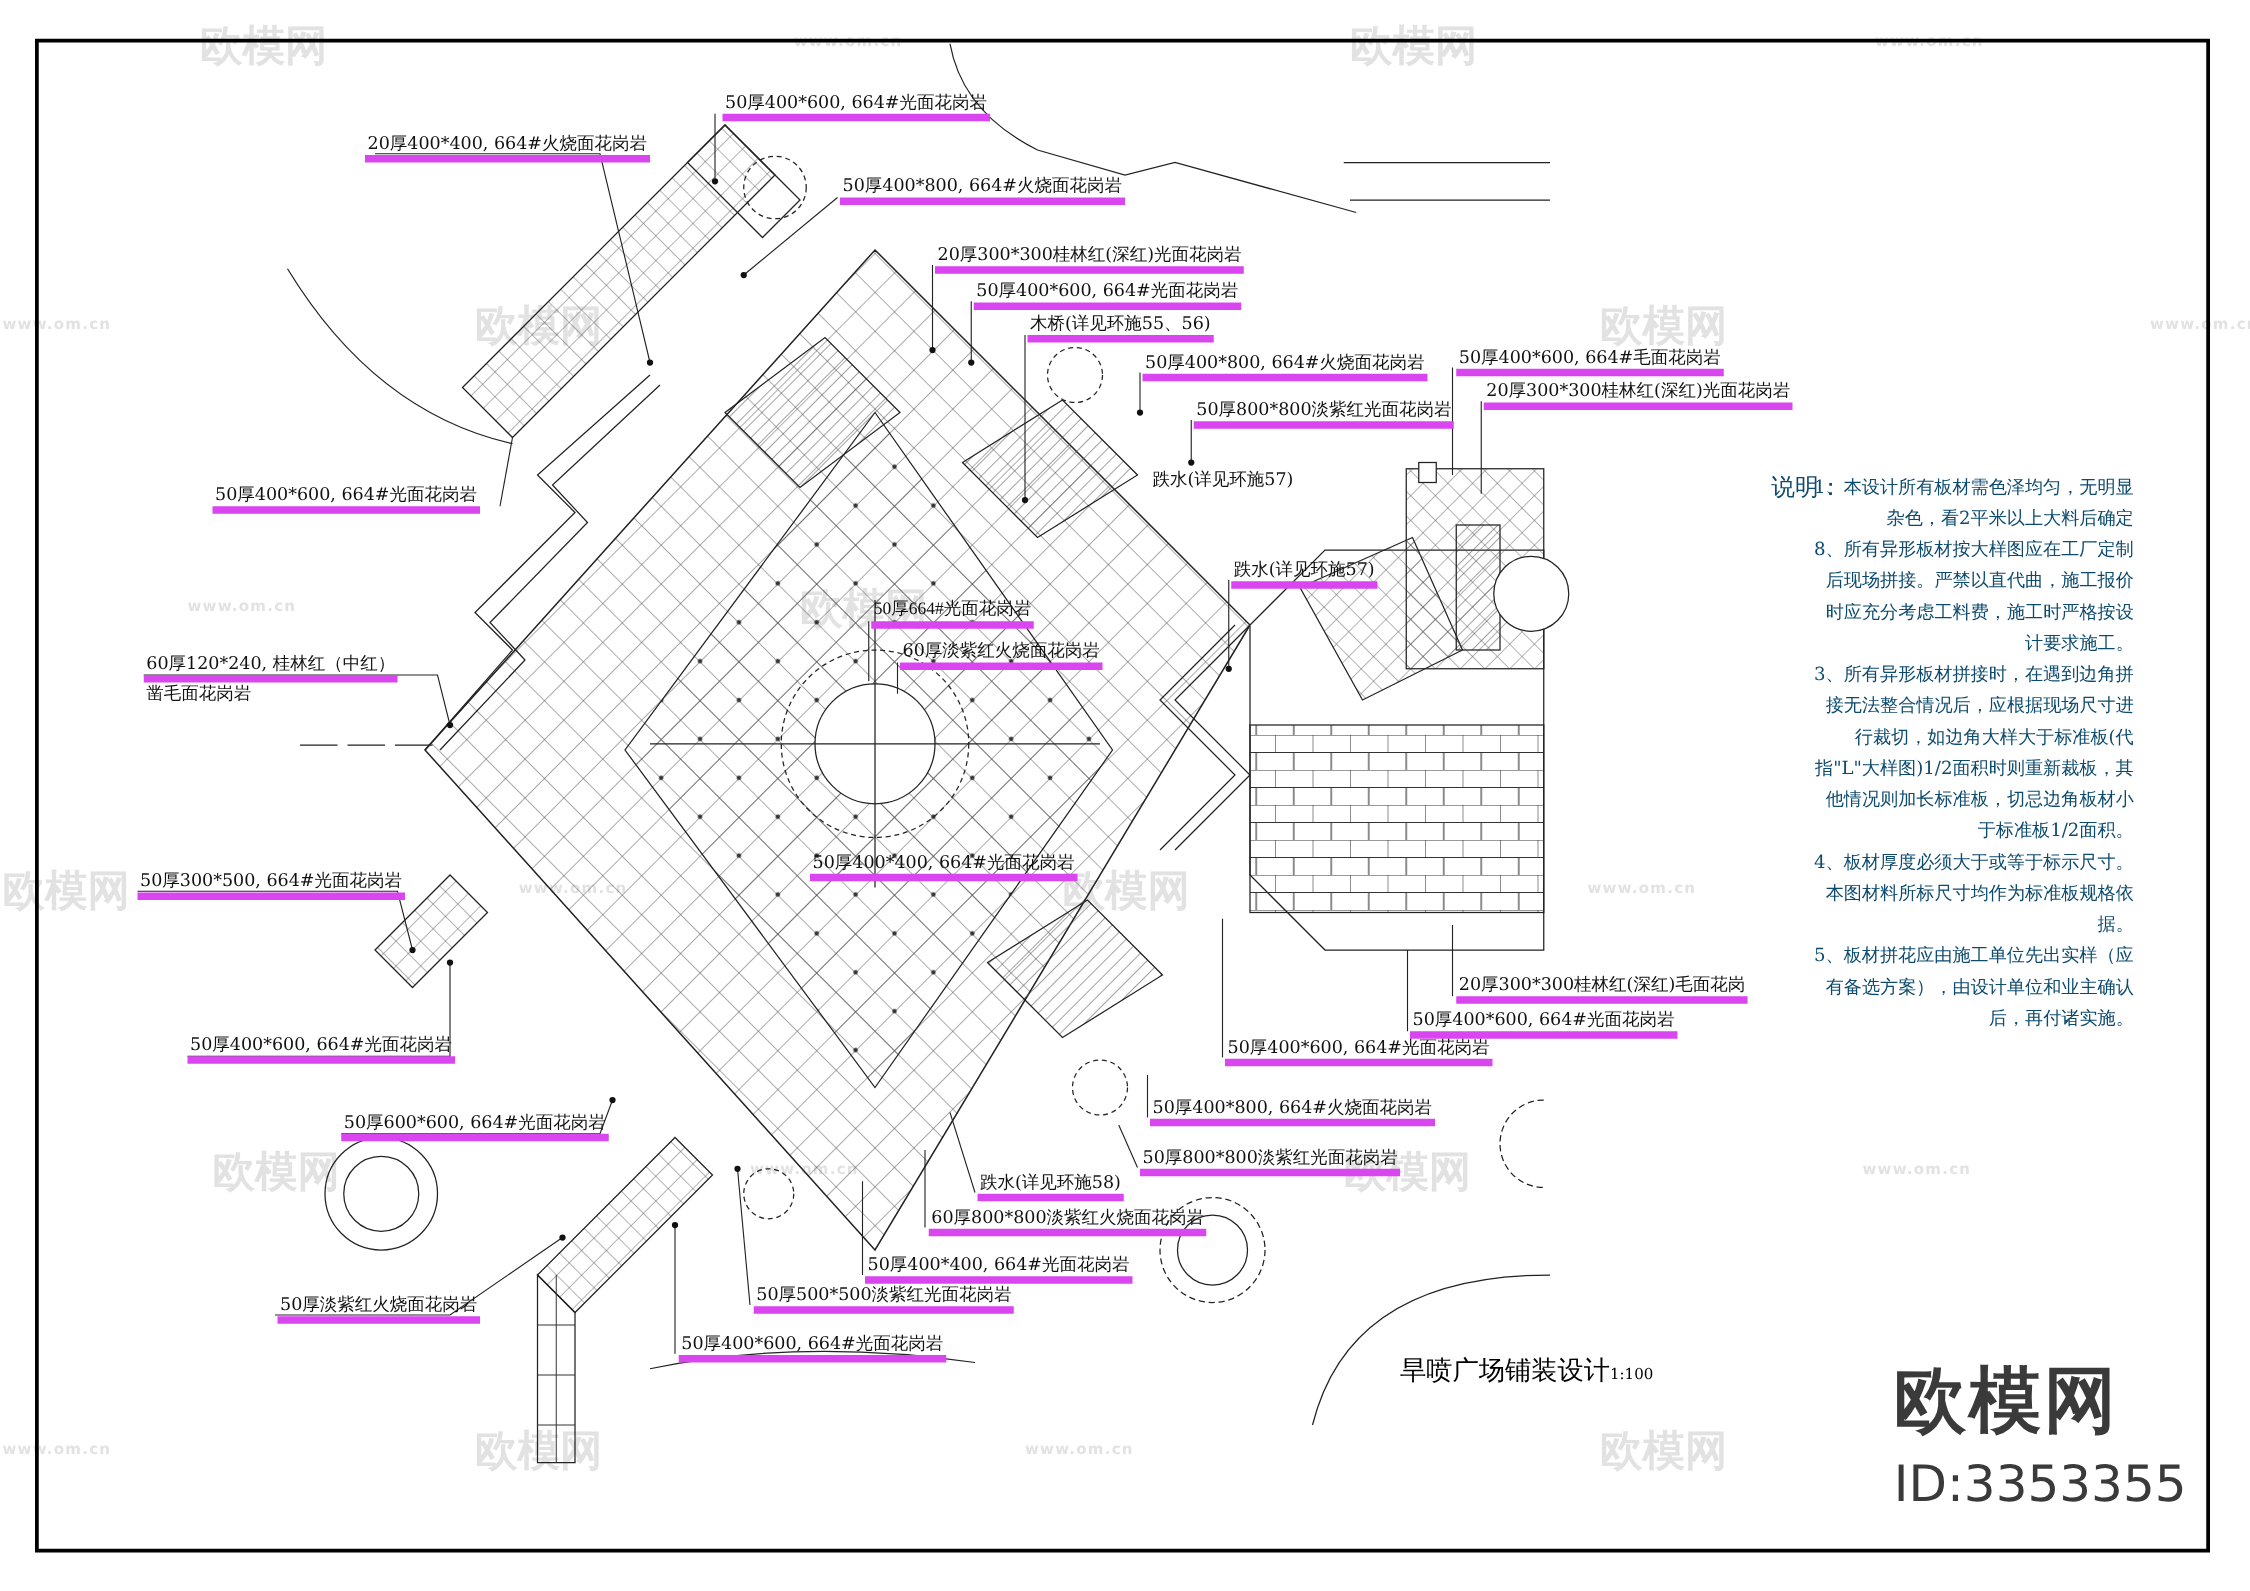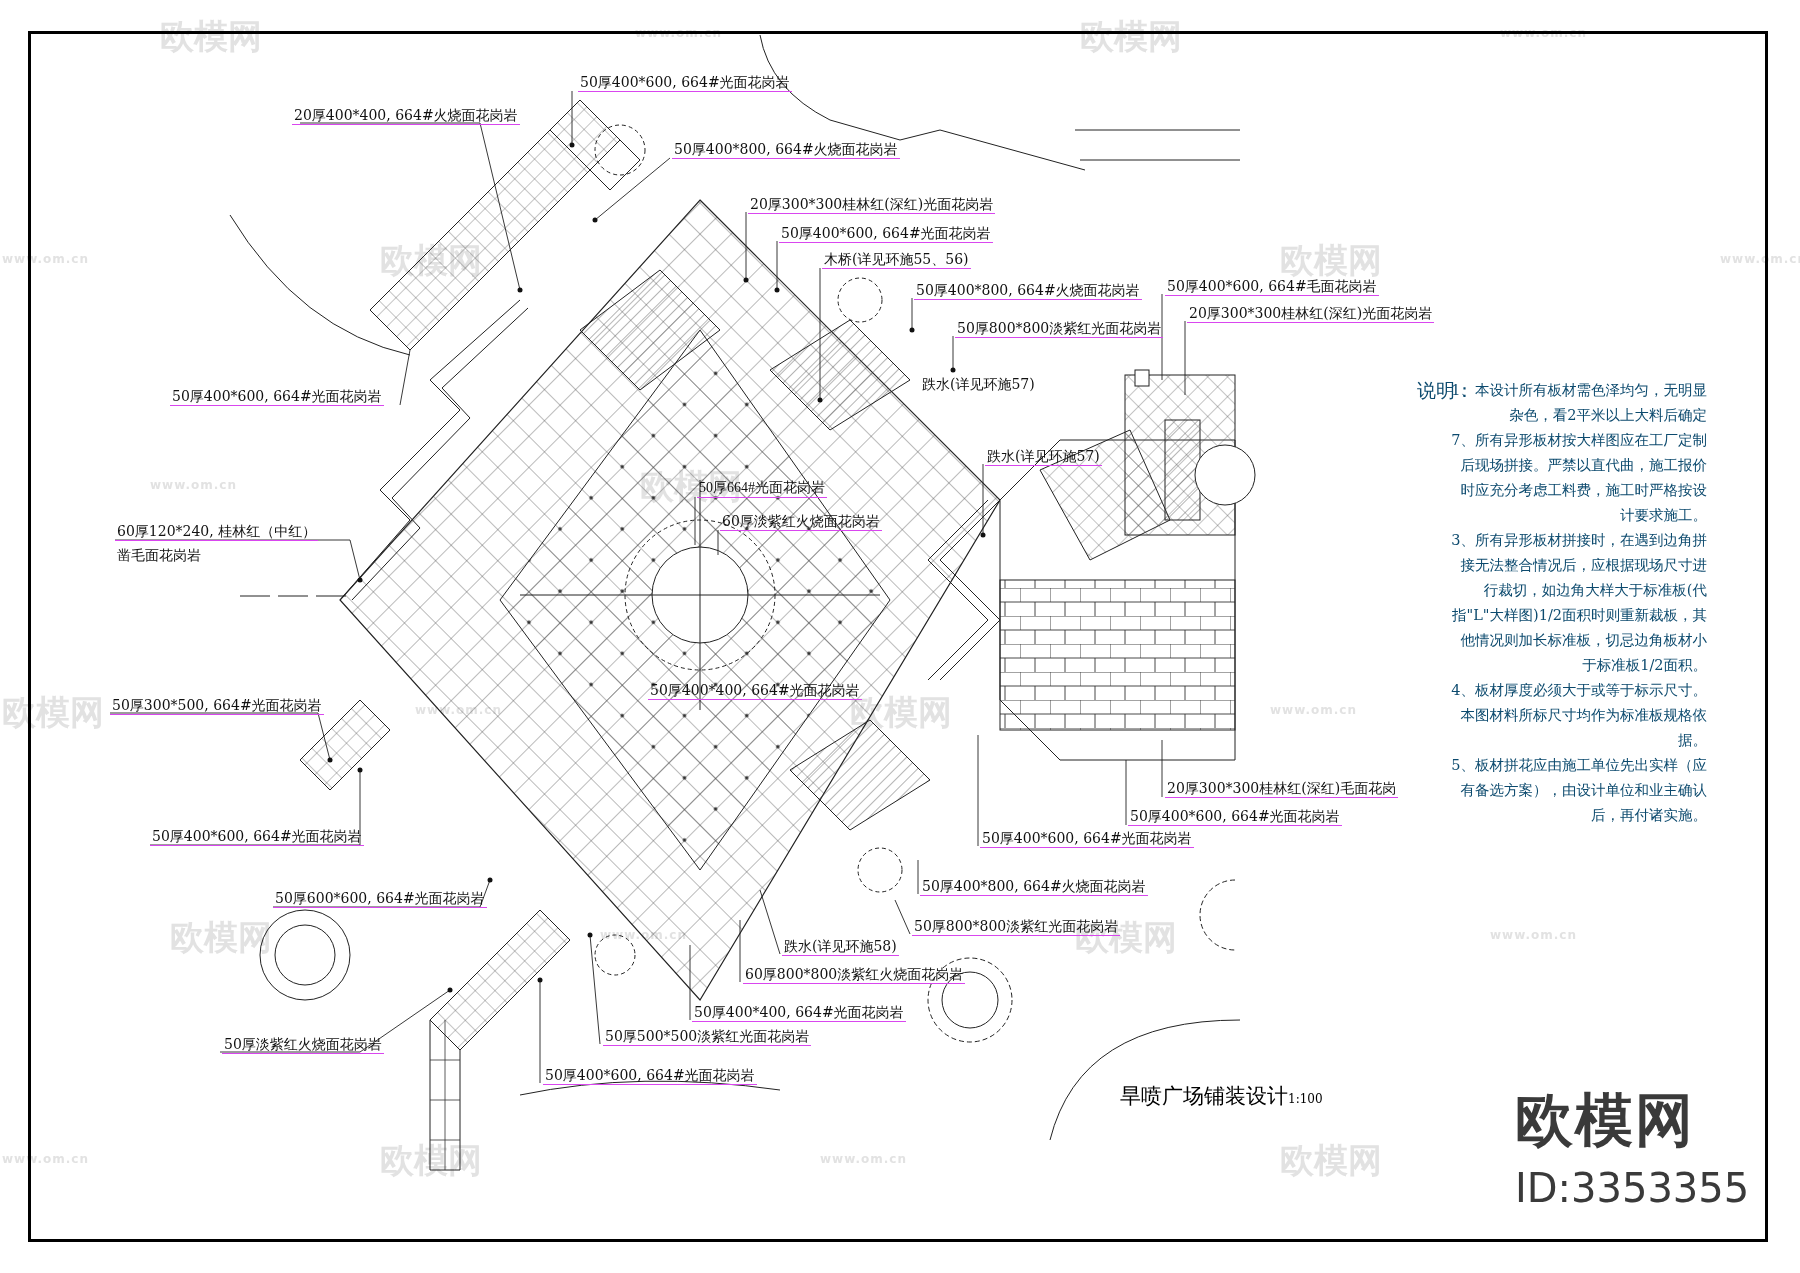--- a/index.html
+++ b/index.html
@@ -2,21 +2,21 @@
 <html><head>
 <meta charset="utf-8">
 <style>
   html, body { margin:0; padding:0; background:#ffffff; }
   body { width:1800px; height:1273px; position:relative; overflow:hidden;
          font-family:"DejaVu Serif","Liberation Serif",serif; color:#111; }
   .frame { position:absolute; left:28px; top:31px; width:1740px; height:1211px;
            border:3px solid #000; box-sizing:border-box; }
   svg.plan { position:absolute; left:0; top:0; }
   .lbl { position:absolute; font-size:14px; line-height:16px; white-space:nowrap;
-         color:#111; border-bottom:1px solid #d946ef; padding:0 2px 1px 2px; }
+         color:#111; border-bottom:6px solid #d946ef; padding:0 2px 1px 2px; }
   .lbl.noline { border-bottom:none; }
   .notes { position:absolute; left:1417px; top:378px; width:290px; font-size:14.5px; line-height:25px; color:#0c4a6e; }
   .notes .head { position:absolute; left:0; top:0; font-size:19px; }
   .notes .body { margin-left:32px;text-align:right; }
   .notes .body div { white-space:normal; }
   .title { position:absolute; left:1120px; top:1082px; font-size:21px; color:#000000; }
   .title .scale { font-size:12px; }
   .brand { position:absolute; left:1515px; top:1082px; font-family:"DejaVu Sans","Liberation Sans",sans-serif;
            font-size:58px; color:#3a3a3a; font-weight:bold; letter-spacing:2px; }
   .brand-id { position:absolute; left:1515px; top:1165px; font-family:"DejaVu Sans","Liberation Sans",sans-serif;
@@ -204,21 +204,21 @@
 <div class="lbl" style="left:743px;top:966px;">60厚800*800淡紫红火烧面花岗岩</div>
 <div class="lbl" style="left:692px;top:1004px;">50厚400*400, 664#光面花岗岩</div>
 <div class="lbl" style="left:222px;top:1036px;">50厚淡紫红火烧面花岗岩</div>
 <div class="lbl" style="left:603px;top:1028px;">50厚500*500淡紫红光面花岗岩</div>
 <div class="lbl" style="left:543px;top:1067px;">50厚400*600, 664#光面花岗岩</div>
 
 <div class="notes">
   <div class="head">说明：</div>
   <div class="body">
     <div>1、本设计所有板材需色泽均匀，无明显杂色，看2平米以上大料后确定</div>
-    <div>7、所有异形板材按大样图应在工厂定制后现场拼接。严禁以直代曲，施工报价时应充分考虑工料费，施工时严格按设计要求施工。</div>
+    <div>8、所有异形板材按大样图应在工厂定制后现场拼接。严禁以直代曲，施工报价时应充分考虑工料费，施工时严格按设计要求施工。</div>
     <div>3、所有异形板材拼接时，在遇到边角拼接无法整合情况后，应根据现场尺寸进行裁切，如边角大样大于标准板(代指"L"大样图)1/2面积时则重新裁板，其他情况则加长标准板，切忌边角板材小于标准板1/2面积。</div>
     <div>4、板材厚度必须大于或等于标示尺寸。本图材料所标尺寸均作为标准板规格依据。</div>
     <div>5、板材拼花应由施工单位先出实样（应有备选方案），由设计单位和业主确认后，再付诸实施。</div>
   </div>
 </div>
 
 <div class="title">
   <span>旱喷广场铺装设计</span><span class="scale">1:100</span>
 </div>
 

